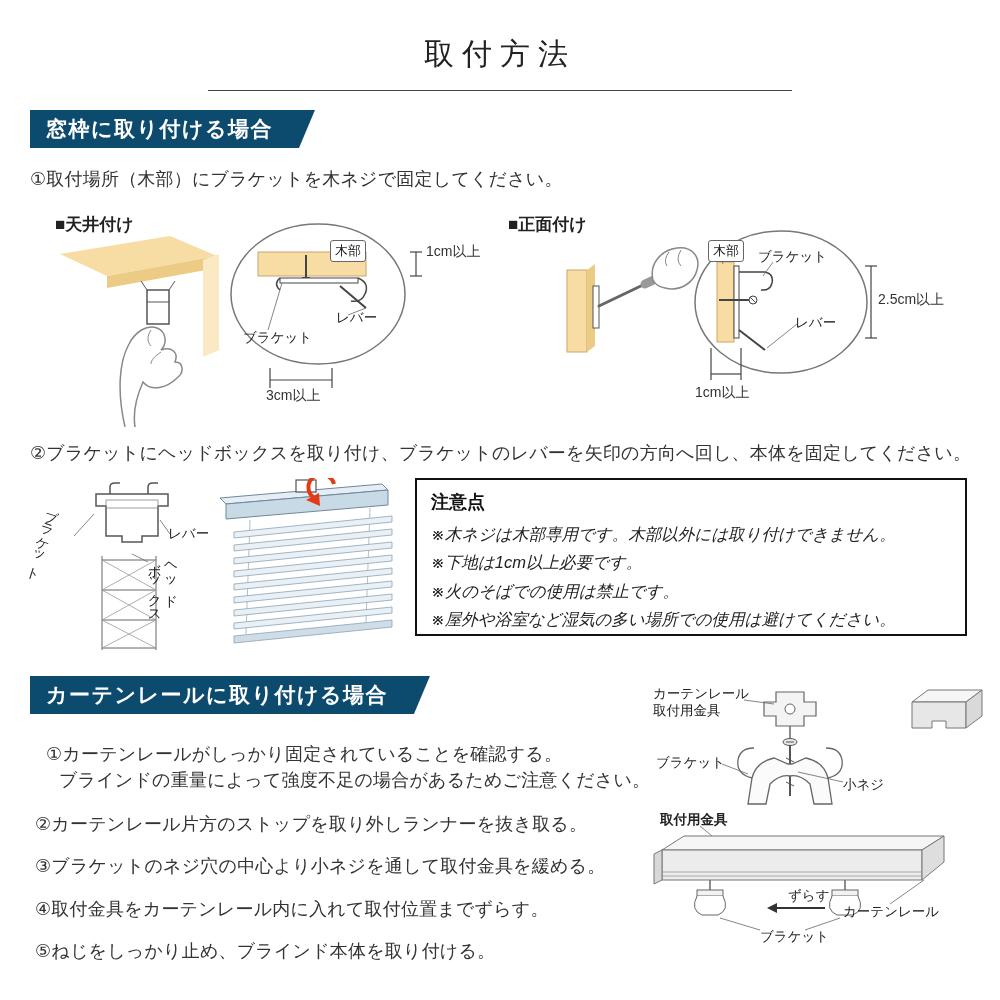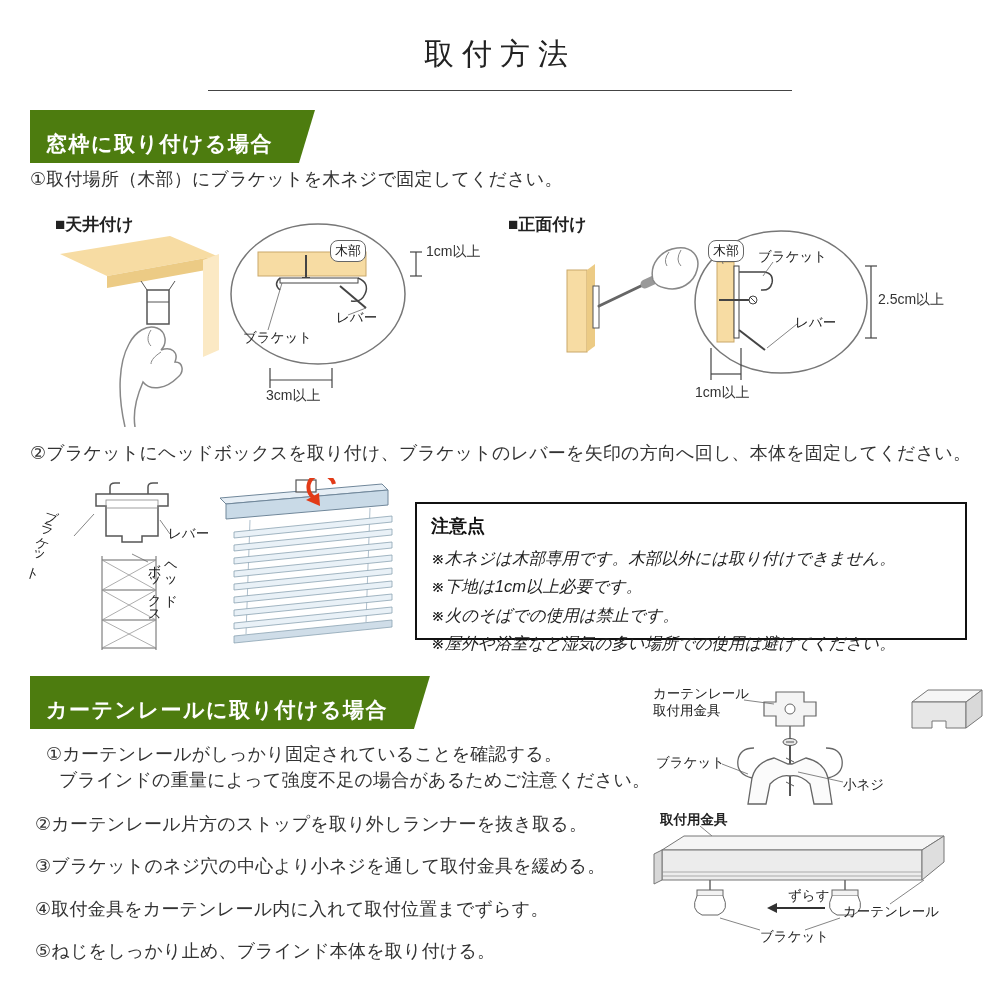--- a/index.html
+++ b/index.html
@@ -2,28 +2,28 @@
 <html><head>
 <meta charset="utf-8">
 <style>
   html,body{margin:0;padding:0;background:#fff;}
   .page{position:relative;width:1000px;height:1000px;background:#ffffff;
         font-family:"Liberation Sans","DejaVu Sans",sans-serif;color:#333;overflow:hidden;}
   .abs{position:absolute;}
   .page-title{width:1000px;text-align:center;top:34px;left:0;font-size:30px;
               letter-spacing:8px;color:#222;font-weight:500;}
   .title-underline{top:90px;left:208px;width:584px;border-top:1px solid #444;height:0;}
-  .badge{background:#4d7c0f;color:#fff;font-weight:bold;font-size:21px;letter-spacing:1.5px;
-         line-height:38px;height:38px;padding:15px 42px 0 16px;white-space:nowrap;
+  .badge{background:#0c4a6e;color:#fff;font-weight:bold;font-size:21px;letter-spacing:1.5px;
+         line-height:38px;height:38px;padding:0 42px 0 16px;white-space:nowrap;
          clip-path:polygon(0 0,100% 0,calc(100% - 16px) 100%,0 100%);}
   .body-text{font-size:18px;color:#333;white-space:nowrap;letter-spacing:0.2px;}
   .fig-title{font-size:17px;font-weight:bold;color:#222;white-space:nowrap;}
   .small-label{font-size:13.5px;color:#222;white-space:nowrap;line-height:1.2;}
   .dim-label{font-size:14px;color:#333;white-space:nowrap;}
-  .boxed{border:1px solid #666;border-radius:8px;background:#fff;padding:1px 4px;
+  .boxed{border:1px solid #666;border-radius:3px;background:#fff;padding:1px 4px;
          font-size:13px;color:#222;white-space:nowrap;}
   .v-text{writing-mode:vertical-rl;}
   .v-col{display:block;}
   .caution-box{border:2px solid #111;background:#fff;box-sizing:border-box;
                padding:10px 14px;}
   .caution-title{font-size:18px;font-weight:bold;color:#111;margin:0 0 6px 0;}
   .caution-item{font-size:16.5px;color:#222;line-height:1.72;white-space:nowrap;font-style:italic;}
   svg{display:block;}
 </style>
 </head>
@@ -160,21 +160,21 @@
     <polygon points="194,158 352,142 352,149 194,165" fill="#cfdde8" stroke="#8ba3b3" stroke-width="0.8"></polygon>
   </svg>
 
   <div class="abs small-label v-text" style="left:48px;top:500px;transform:rotate(18deg);transform-origin:top center;">ブラケット</div>
   <div class="abs small-label" style="left:168px;top:526px;">レバー</div>
   <div class="abs small-label v-text" style="left:146px;top:554px;">
     <span class="v-col">ヘッド</span>
     <span class="v-col">ボックス</span>
   </div>
 
-  <div class="abs caution-box" style="left:415px;top:502px;width:552px;height:138px;">
+  <div class="abs caution-box" style="left:415px;top:478px;width:552px;height:158px;">
     <div class="caution-title">注意点</div>
     <div class="caution-item">※木ネジは木部専用です。木部以外には取り付けできません。</div>
     <div class="caution-item">※下地は1cm以上必要です。</div>
     <div class="caution-item">※火のそばでの使用は禁止です。</div>
     <div class="caution-item">※屋外や浴室など湿気の多い場所での使用は避けてください。</div>
   </div>
 
   <div class="abs badge" style="left:30px;top:676px;">カーテンレールに取り付ける場合</div>
 
   <div class="abs body-text" style="left:35px;top:742px;margin-left:11px;">①カーテンレールがしっかり固定されていることを確認する。</div>

